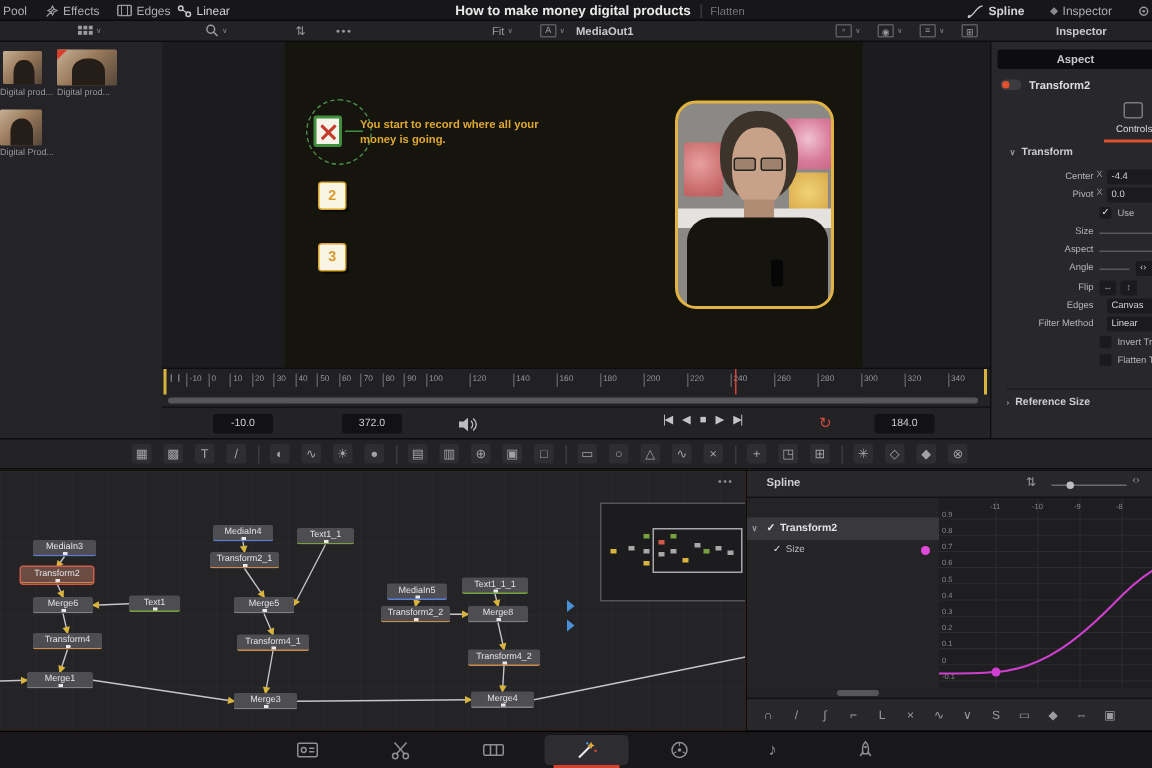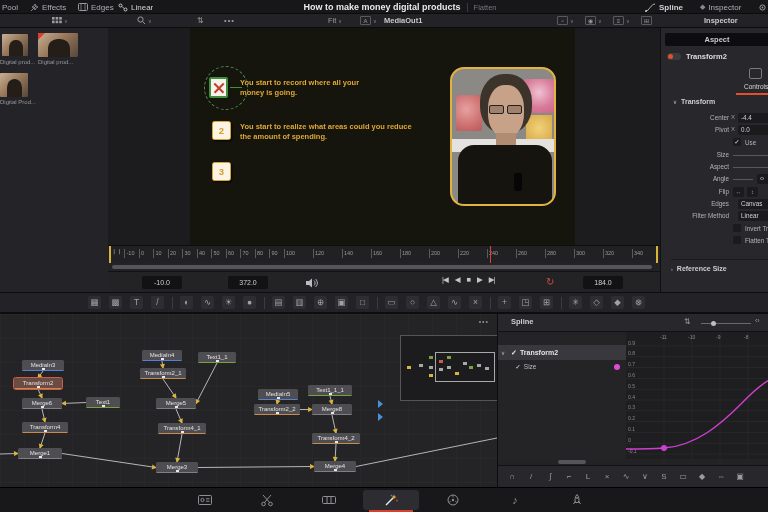--- a/index.html
+++ b/index.html
@@ -274,21 +274,20 @@
 
       <div class="sel-circle" style="left:14px;top:38px;width:44px;height:44px"></div>
       <div class="ov-box1" style="left:19px;top:49px">
         <div class="cross" style="transform:translate(-50%,-50%) rotate(45deg)"></div>
         <div class="cross" style="transform:translate(-50%,-50%) rotate(-45deg)"></div>
       </div>
       <div class="axis-line" style="left:40px;top:59px;width:12px"></div>
       <div class="ov-text" style="left:50px;top:50px;width:135px">You start to record where all your money is going.</div>
 
       <div class="ov-num" style="left:22px;top:93px">2</div>
-      <div class="ov-text" style="left:50px;top:94px;width:180px">You start to realize what areas could you reduce the amount of spending.</div>
 
       <div class="ov-num" style="left:22px;top:134px">3</div>
 
       <div class="webcam" style="left:260px;top:39px;width:106px;height:139px">
         <div style="left:4px;top:26px;width:26px;height:36px;background:radial-gradient(circle at 40% 40%,#e8a0a0,#c86a6a 70%,#b85a5a);border-radius:2px"></div>
         <div style="left:72px;top:10px;width:30px;height:34px;background:radial-gradient(circle at 50% 40%,#f0c2d2,#d87a9a 60%,#c86888);border-radius:2px"></div>
         <div style="left:74px;top:46px;width:26px;height:26px;background:radial-gradient(circle at 50% 50%,#f0d278,#d8a848)"></div>
         <div style="left:0;top:70px;width:106px;height:13px;background:#e4e2de"></div>
         <div style="left:28px;top:5px;width:52px;height:60px;background:#3c332b;border-radius:46%"></div>
         <div style="left:36px;top:16px;width:36px;height:52px;background:#c7a289;border-radius:44%"></div>

